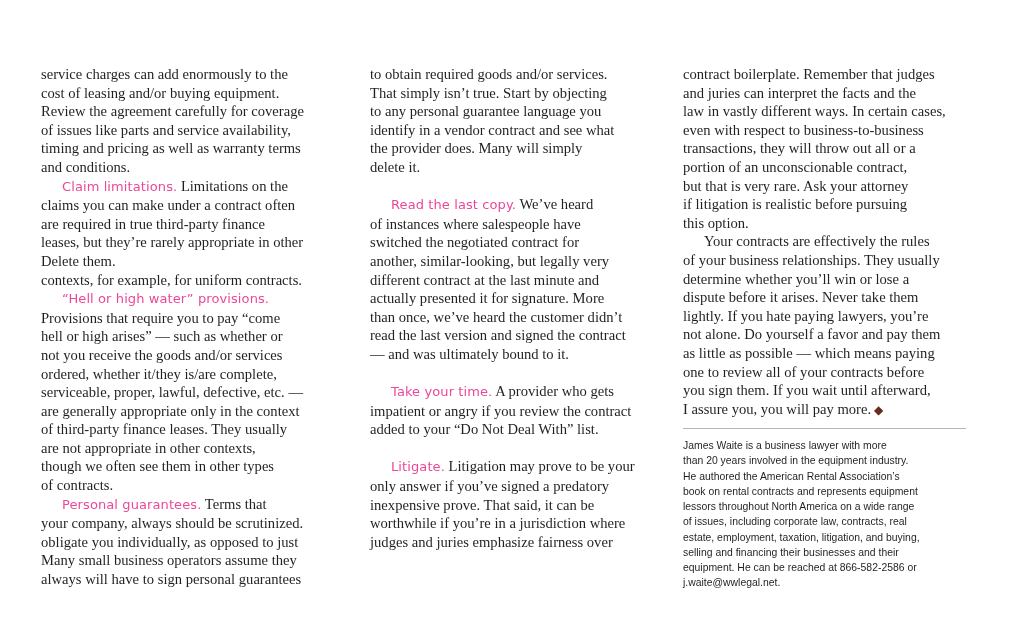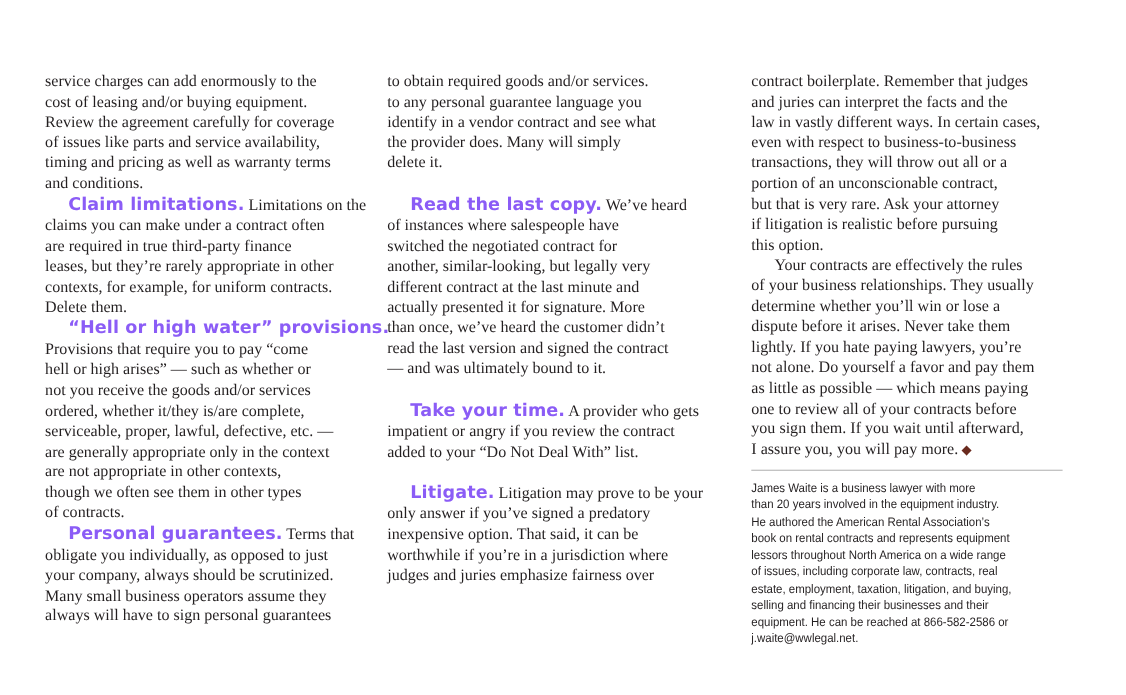--- a/index.html
+++ b/index.html
@@ -3,28 +3,28 @@
 <meta charset="utf-8">
 <style>
   html, body { margin: 0; padding: 0; background: #ffffff; }
   body { width: 1024px; height: 632px; overflow: hidden; position: relative; }
   .col {
     position: absolute; top: 65px;
     font-family: "Liberation Serif", "DejaVu Serif", serif;
     font-size: 14.6px; line-height: 18.6px; color: #231f20;
   }
   .c1 { left: 41px; width: 292px; }
-  .c2 { left: 352px; width: 292px; }
+  .c2 { left: 370px; width: 292px; }
   .c3 { left: 683px; width: 290px; }
   .line { display: block; white-space: nowrap; }
   .ind { padding-left: 21px; }
   .gap { display: block; height: 18.6px; }
   .hd {
     font-family: "DejaVu Sans", "Liberation Sans", sans-serif;
-    font-weight: bold; font-size: 16px; color: #8b5cf6; letter-spacing: 0.1px;
+    font-weight: normal; font-size: 13px; color: #ec4899; letter-spacing: 0.1px;
   }
   .diamond { color: #6a2a1e; font-size: 12px; padding-left: 3px; }
   .rule { height: 0; border-top: 1px solid #b5b5b5; width: 283px; margin: 9px 0 9px 0; }
   .bio {
     font-family: "Liberation Sans", "DejaVu Sans", sans-serif;
     font-size: 11.2px; line-height: 15.2px; color: #231f20;
     transform: scaleX(0.93); transform-origin: left top; width: 310px;
   }
 </style>
 </head>
@@ -37,47 +37,49 @@
     <span class="line">Review the agreement carefully for coverage</span>
     <span class="line">of issues like parts and service availability,</span>
     <span class="line">timing and pricing as well as warranty terms</span>
     <span class="line">and conditions.</span>
   </div>
   <div>
     <span class="line ind"><span class="hd">Claim limitations.</span> <span>Limitations on the</span></span>
     <span class="line">claims you can make under a contract often</span>
     <span class="line">are required in true third-party finance</span>
     <span class="line">leases, but they’re rarely appropriate in other</span>
+    <span class="line">Delete them.</span>
     <span class="line">contexts, for example, for uniform contracts.</span>
-    <span class="line">Delete them.</span>
   </div>
   <div>
     <span class="line ind"><span class="hd">“Hell or high water” provisions.</span></span>
     <span class="line">Provisions that require you to pay “come</span>
     <span class="line">hell or high arises” — such as whether or</span>
     <span class="line">not you receive the goods and/or services</span>
     <span class="line">ordered, whether it/they is/are complete,</span>
     <span class="line">serviceable, proper, lawful, defective, etc. —</span>
     <span class="line">are generally appropriate only in the context</span>
+    <span class="line">of third-party finance leases. They usually</span>
     <span class="line">are not appropriate in other contexts,</span>
     <span class="line">though we often see them in other types</span>
     <span class="line">of contracts.</span>
   </div>
   <div>
     <span class="line ind"><span class="hd">Personal guarantees.</span> <span>Terms that</span></span>
+    <span class="line">your company, always should be scrutinized.</span>
     <span class="line">obligate you individually, as opposed to just</span>
-    <span class="line">your company, always should be scrutinized.</span>
     <span class="line">Many small business operators assume they</span>
     <span class="line">always will have to sign personal guarantees</span>
   </div>
 </div>
 
 <div class="col c2">
   <div>
     <span class="line">to obtain required goods and/or services.</span>
+    <span class="line">That simply isn’t true. Start by objecting</span>
     <span class="line">to any personal guarantee language you</span>
     <span class="line">identify in a vendor contract and see what</span>
     <span class="line">the provider does. Many will simply</span>
     <span class="line">delete it.</span>
   </div>
   <span class="gap"></span>
   <div>
     <span class="line ind"><span class="hd">Read the last copy.</span> <span>We’ve heard</span></span>
     <span class="line">of instances where salespeople have</span>
     <span class="line">switched the negotiated contract for</span>
@@ -91,21 +93,21 @@
   <span class="gap"></span>
   <div>
     <span class="line ind"><span class="hd">Take your time.</span> <span>A provider who gets</span></span>
     <span class="line">impatient or angry if you review the contract</span>
     <span class="line">added to your “Do Not Deal With” list.</span>
   </div>
   <span class="gap"></span>
   <div>
     <span class="line ind"><span class="hd">Litigate.</span> <span>Litigation may prove to be your</span></span>
     <span class="line">only answer if you’ve signed a predatory</span>
-    <span class="line">inexpensive option. That said, it can be</span>
+    <span class="line">inexpensive prove. That said, it can be</span>
     <span class="line">worthwhile if you’re in a jurisdiction where</span>
     <span class="line">judges and juries emphasize fairness over</span>
   </div>
 </div>
 
 <div class="col c3">
   <div>
     <span class="line">contract boilerplate. Remember that judges</span>
     <span class="line">and juries can interpret the facts and the</span>
     <span class="line">law in vastly different ways. In certain cases,</span>

